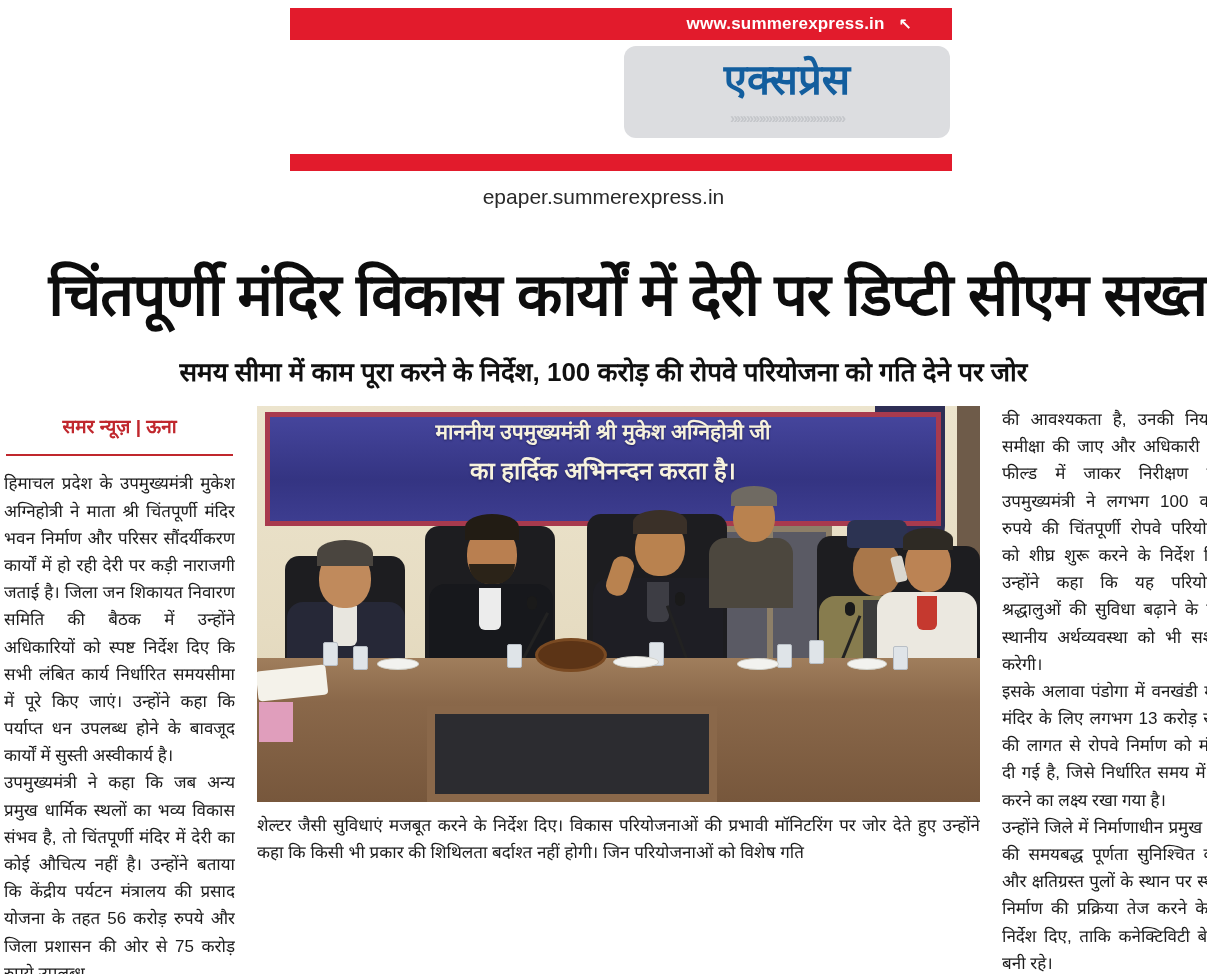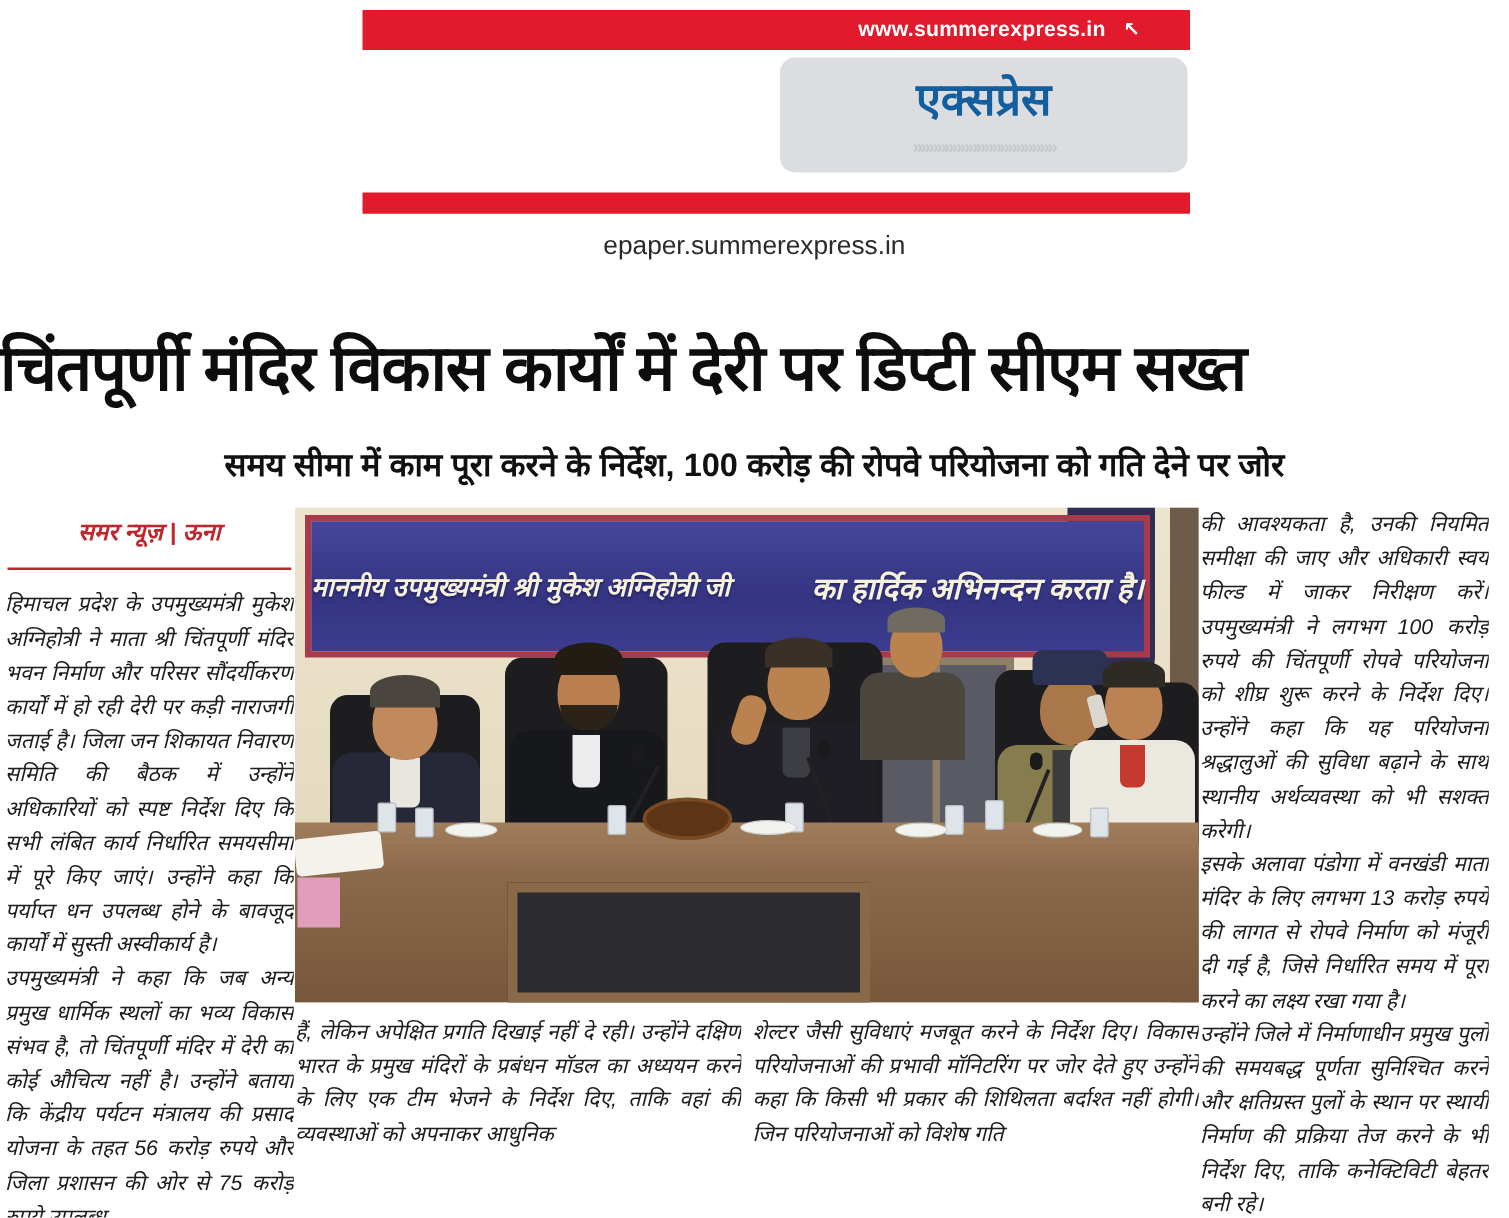--- a/index.html
+++ b/index.html
@@ -8,47 +8,47 @@
     font-family:"Liberation Sans","DejaVu Sans",sans-serif;
     color:#1b1b1b;overflow:hidden;
   }
   
   .masthead{position:absolute;left:290px;top:8px;width:662px;}
   .mast-topbar{height:32px;background:#e21b2c;display:flex;align-items:center;justify-content:flex-end;padding-right:40px;box-sizing:border-box;}
   .mast-site{color:#ffffff;font-weight:bold;font-size:17px;letter-spacing:.2px;}
   .mast-cursor{color:#ffffff;font-size:16px;margin-left:14px;font-weight:bold;}
   .logo-row{position:relative;height:106px;}
   .gray-box{position:absolute;right:2px;top:6px;width:326px;height:92px;background:#dcdde0;border-radius:12px;text-align:center;}
-  .logo-en{color:#135e9e;font-weight:bold;font-size:36px;line-height:60px;margin-top:4px;}
+  .logo-en{color:#135e9e;font-weight:bold;font-size:42px;line-height:60px;margin-top:4px;}
   .chevrons{color:#c4c6ca;font-size:15px;letter-spacing:-2px;line-height:16px;font-weight:bold;}
   .logo-hi{position:absolute;left:10px;top:-34px;color:#e21b2c;font-weight:bold;font-size:108px;line-height:1.2;white-space:nowrap;}
   .mast-bottombar{height:17px;background:#e21b2c;margin-top:8px;}
   
   .meta{position:absolute;left:0;top:184px;width:100%;text-align:center;font-size:21px;color:#2a2a2a;line-height:26px;}
   
-  .headline{position:absolute;left:0;top:250px;width:100%;text-align:left;font-size:51px;font-weight:800;color:#0d0d0d;white-space:nowrap;overflow:hidden;letter-spacing:-1px;line-height:90px;}
+  .headline{position:absolute;left:0;top:250px;width:100%;text-align:right;font-size:59px;font-weight:800;color:#0d0d0d;white-space:nowrap;overflow:hidden;letter-spacing:-1px;line-height:90px;}
   .subheadline{position:absolute;left:0;top:344px;width:100%;text-align:center;font-size:26px;font-weight:800;color:#101010;white-space:nowrap;overflow:hidden;line-height:56px;}
   
-  .article{position:absolute;left:4px;top:406px;width:1199px;height:568px;display:flex;gap:1px;font-style:italic;}
+  .article{position:absolute;left:4px;top:406px;width:1199px;height:568px;display:flex;gap:22px;}
   .col{font-size:17px;line-height:1.6;text-align:justify;overflow:hidden;}
   .col p{margin:0;}
   .col-side{width:231px;flex:0 0 auto;}
   .middle{width:723px;flex:0 0 auto;display:flex;flex-direction:column;}
   .byline{color:#c0272d;font-weight:bold;font-size:19px;text-align:center;padding:6px 0 12px;}
   .byline-rule{border-bottom:2px solid #c0272d;margin:0 2px 14px;}
   .bottom-cols{display:flex;gap:9px;margin-top:10px;flex:1;}
   .bottom-col{width:235px;flex:1;overflow:hidden;}
   
   .photo{position:relative;width:723px;height:396px;overflow:hidden;background:linear-gradient(180deg,#ece4cd 0%,#e6dcc2 55%,#ddd2b4 100%);}
   .ph{position:absolute;}
   .curtain{left:618px;top:0;width:70px;height:150px;background:#2e2e55;border-radius:0 0 30px 30px;}
   .right-panel{left:700px;top:0;width:23px;height:396px;background:#6e5b49;}
   .window{left:445px;top:120px;width:118px;height:150px;background:#5a5a64;border:6px solid #8d7f68;}
   .window:after{content:"";position:absolute;left:50%;top:0;width:6px;height:100%;background:#8d7f68;}
-  .banner{left:8px;top:6px;width:676px;height:114px;background:linear-gradient(180deg,#45459c 0%,#343482 60%,#3d3d90 100%);border:5px solid #a83a4e;box-sizing:border-box;display:flex;align-items:center;justify-content:space-between;gap:8px;}
+  .banner{left:8px;top:6px;width:676px;height:114px;background:linear-gradient(180deg,#45459c 0%,#343482 60%,#3d3d90 100%);border:5px solid #a83a4e;box-sizing:border-box;display:flex;flex-direction:column;align-items:center;justify-content:flex-start;gap:8px;}
   .banner-l1{color:#f7f2dd;font-weight:bold;font-size:21px;text-shadow:0 1px 2px #20205a;}
   .banner-l2{color:#f7f2dd;font-weight:bold;font-size:24px;text-shadow:0 1px 2px #20205a;}
   .chair{background:#1d1d20;border-radius:14px 14px 0 0;}
   .head{border-radius:50% 50% 46% 46%;}
   .hair{border-radius:50% 50% 0 0;}
   .torso{border-radius:16px 16px 0 0;}
   .shirt{border-radius:0 0 6px 6px;}
   .mic-stem{width:3px;background:#222;transform-origin:bottom center;}
   .mic-head{width:10px;height:14px;border-radius:5px;background:#1a1a1a;}
   .table{left:0;top:252px;width:723px;height:144px;background:linear-gradient(180deg,#a07e5c 0%,#8a684a 30%,#77573c 100%);}
@@ -161,23 +161,20 @@
       <div class="ph plate" style="left:120px;top:252px;width:40px;"></div>
       <div class="ph plate" style="left:356px;top:250px;width:44px;"></div>
       <div class="ph plate" style="left:480px;top:252px;width:40px;"></div>
       <div class="ph plate" style="left:590px;top:252px;width:38px;"></div>
       <div class="ph papers"></div>
       <div class="ph pinkbox"></div>
     </div>
 
     <div class="bottom-cols">
       <div class="col bottom-col">
-        <p>हैं, लेकिन अपेक्षित प्रगति दिखाई नहीं दे रही। उन्होंने दक्षिण भारत के प्रमुख मंदिरों के प्रबंधन मॉडल का अध्ययन करने के लिए एक टीम भेजने के निर्देश दिए, ताकि वहां की व्यवस्थाओं को अपनाकर आधुनिक</p>
-      </div>
-      <div class="col bottom-col">
         <p>शेल्टर जैसी सुविधाएं मजबूत करने के निर्देश दिए। विकास परियोजनाओं की प्रभावी मॉनिटरिंग पर जोर देते हुए उन्होंने कहा कि किसी भी प्रकार की शिथिलता बर्दाश्त नहीं होगी। जिन परियोजनाओं को विशेष गति</p>
       </div>
     </div>
   </div>
 
   <div class="col col-side">
     <p>की आवश्यकता है, उनकी नियमित समीक्षा की जाए और अधिकारी स्वयं फील्ड में जाकर निरीक्षण करें। उपमुख्यमंत्री ने लगभग 100 करोड़ रुपये की चिंतपूर्णी रोपवे परियोजना को शीघ्र शुरू करने के निर्देश दिए। उन्होंने कहा कि यह परियोजना श्रद्धालुओं की सुविधा बढ़ाने के साथ स्थानीय अर्थव्यवस्था को भी सशक्त करेगी।</p>
     <p>इसके अलावा पंडोगा में वनखंडी माता मंदिर के लिए लगभग 13 करोड़ रुपये की लागत से रोपवे निर्माण को मंजूरी दी गई है, जिसे निर्धारित समय में पूरा करने का लक्ष्य रखा गया है।</p>
     <p>उन्होंने जिले में निर्माणाधीन प्रमुख पुलों की समयबद्ध पूर्णता सुनिश्चित करने और क्षतिग्रस्त पुलों के स्थान पर स्थायी निर्माण की प्रक्रिया तेज करने के भी निर्देश दिए, ताकि कनेक्टिविटी बेहतर बनी रहे।</p>
   </div>

